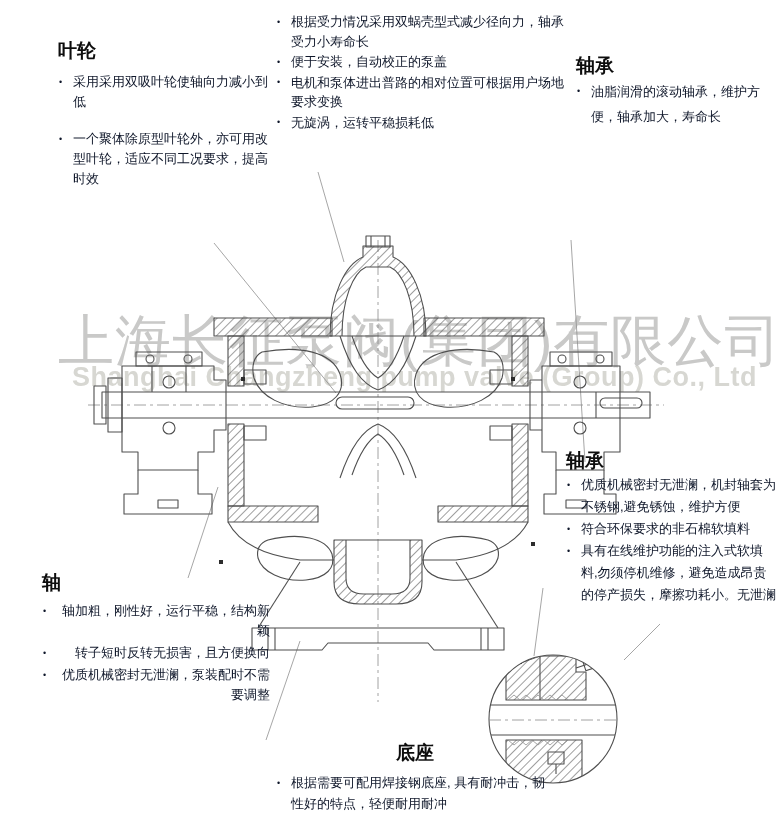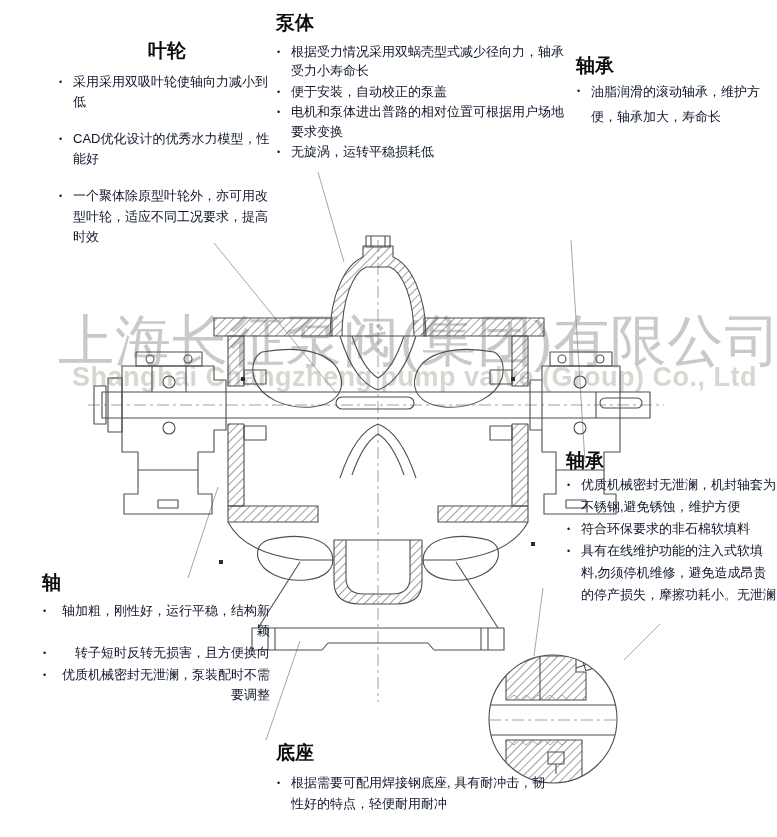--- a/index.html
+++ b/index.html
@@ -31,29 +31,29 @@
   .callout{position:absolute;z-index:3;}
   .callout h2{
     margin:0 0 8px 0;font-size:19px;font-weight:bold;color:#0d0d0d;line-height:1.15;
   }
   .callout .b{
     position:relative;margin:0;padding-left:15px;
     font-size:13px;line-height:1.55;color:#0f172a;font-weight:500;
   }
   .callout .b::before{content:"•";position:absolute;left:1px;top:.42em;font-size:9px;}
   #callout-impeller .b{margin-bottom:17px;}
-  #callout-impeller h2{margin-bottom:10px;text-align:center;}
+  #callout-impeller h2{margin-bottom:10px;}
   #callout-pump-body .b{line-height:1.5;margin-bottom:1px;}
   #callout-bearing-upper .b{line-height:1.95;}
   #callout-bearing-upper h2{margin-bottom:2px;}
   #callout-bearing-seal .b{line-height:1.7;}
   #callout-bearing-seal h2{margin-bottom:2px;}
   #callout-shaft .b{line-height:1.55;margin-bottom:2px;text-align:right;}
   #callout-shaft h2{margin-bottom:7px;}
-  #callout-base h2{}
+  #callout-base h2{text-align:center;}
   #callout-base .b{line-height:1.65;}
 </style>
 </head>
 <body>
 
 <div class="stage">
 
   <div class="wm-cn">上海长征泵阀(集团)有限公司</div>
   <div class="wm-en">Shanghai Changzheng pump valve (Group) Co., Ltd</div>
 
@@ -191,26 +191,24 @@
         <line x1="556" y1="764" x2="556" y2="774"></line>
         <rect class="dot" x="518" y="660" width="4" height="4"></rect>
         <rect class="dot" x="518" y="776" width="4" height="4"></rect>
       </g>
     </g>
   </svg>
 
   <section class="callout" id="callout-impeller" style="left:58px;top:40px;width:218px;">
     <h2>叶轮</h2>
     <p class="b">采用采用双吸叶轮使轴向力减小到低</p>
-    <p class="b">CAD优化设计的优秀水力模型，性能好</p>
     <p class="b">一个聚体除原型叶轮外，亦可用改型叶轮，适应不同工况要求，提高时效</p>
   </section>
 
   <section class="callout" id="callout-pump-body" style="left:276px;top:12px;width:292px;">
-    <h2>泵体</h2>
     <p class="b">根据受力情况采用双蜗壳型式减少径向力，轴承受力小寿命长</p>
     <p class="b">便于安装，自动校正的泵盖</p>
     <p class="b">电机和泵体进出普路的相对位置可根据用户场地要求变换</p>
     <p class="b">无旋涡，运转平稳损耗低</p>
   </section>
 
   <section class="callout" id="callout-bearing-upper" style="left:576px;top:55px;width:200px;">
     <h2>轴承</h2>
     <p class="b">油脂润滑的滚动轴承，维护方便，轴承加大，寿命长</p>
   </section>

